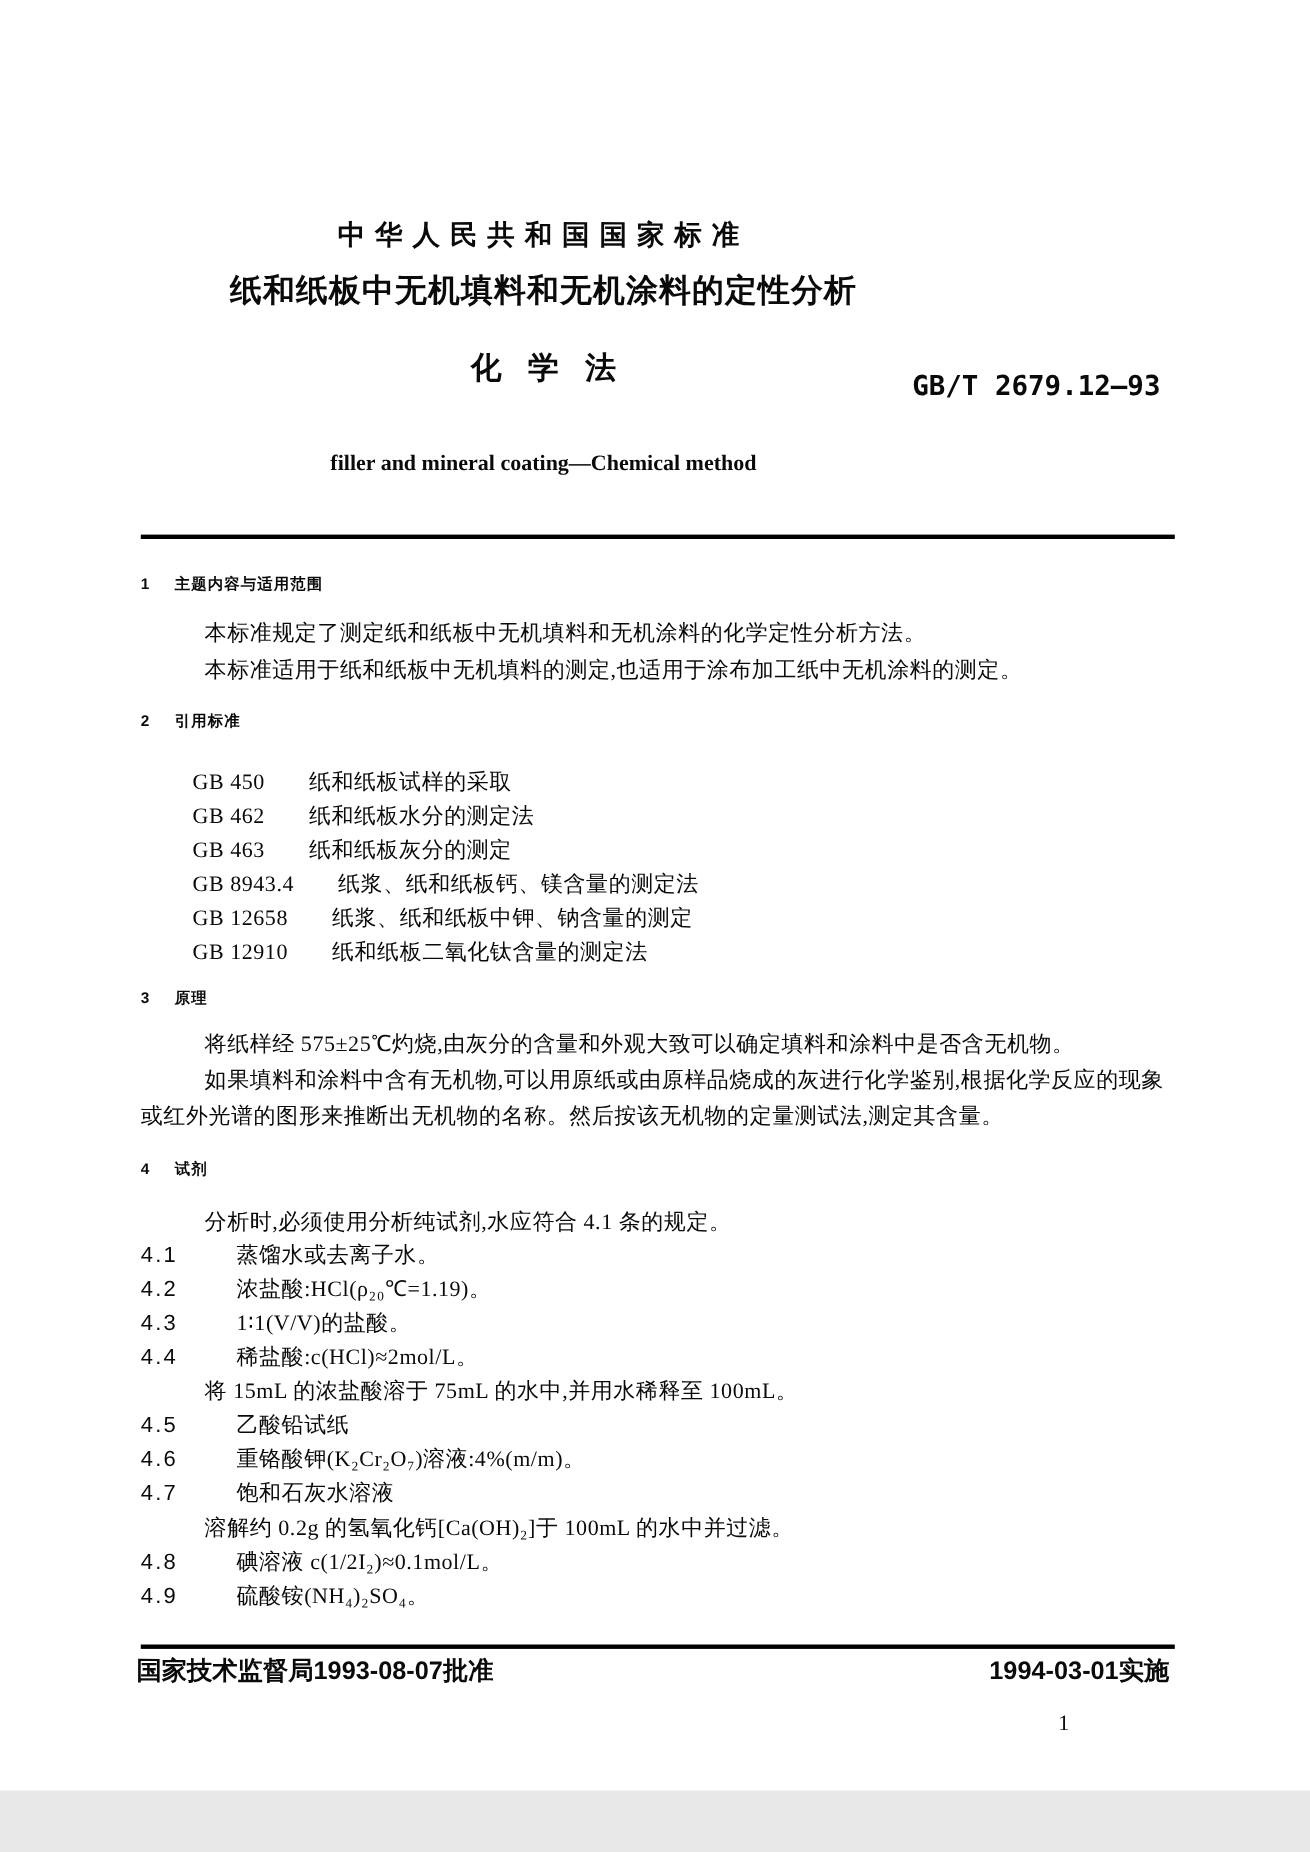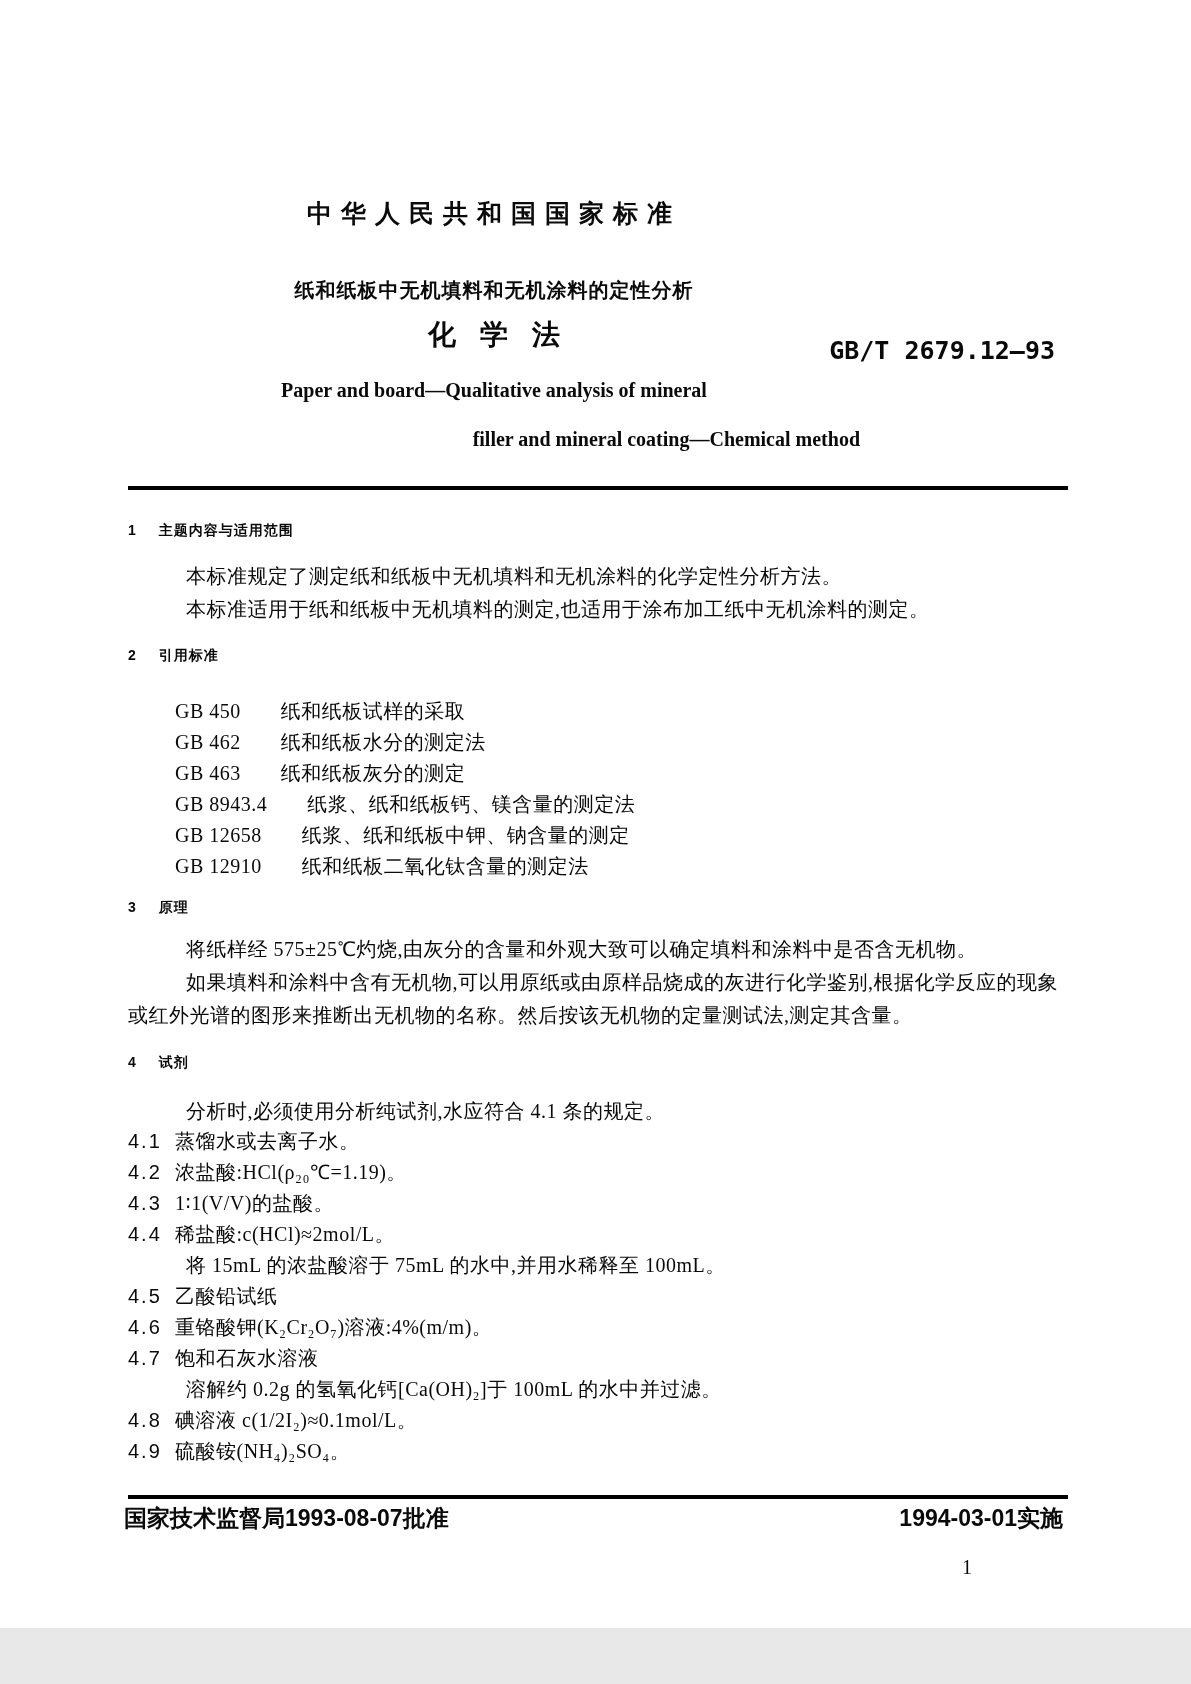--- a/index.html
+++ b/index.html
@@ -22,22 +22,22 @@
     text-align: center;
   }
   .std-label {
     top: 197px;
     font-size: 25px;
     font-weight: 700;
     letter-spacing: 9px;
     font-family: "Liberation Sans", sans-serif;
   }
   .title-cn {
-    top: 277px;
-    font-size: 20px;
+    top: 245px;
+    font-size: 29px;
     font-weight: 700;
     letter-spacing: 1px;
     font-family: "Liberation Sans", sans-serif;
   }
   .title-sub {
     top: 316px;
     font-size: 28px;
     font-weight: 700;
     letter-spacing: 24px;
     text-indent: 24px;
@@ -46,21 +46,21 @@
   .std-no {
     position: absolute;
     top: 336px;
     right: 136px;
     font-size: 25px;
     font-weight: 700;
     font-family: "DejaVu Sans Mono", monospace;
     letter-spacing: 0px;
   }
   .title-en1 { top: 379px; font-size: 20px; font-weight: 700; }
-  .title-en2 { top: 428px; font-size: 20px; font-weight: 700; text-align: right; }
+  .title-en2 { top: 410px; font-size: 20px; font-weight: 700; }
 
   .rule {
     position: absolute;
     left: 128px;
     width: 940px;
     height: 4px;
     background: #000;
   }
   .rule-top { top: 486px; }
   .rule-bottom { top: 1495px; }
@@ -89,21 +89,21 @@
   .p-first { margin-top: 13px; }
   .h2 { margin-top: 13px; }
   .ref-list { margin-top: 24px; padding-left: 47px; }
   .ref-row { line-height: 31px; white-space: nowrap; }
   .ref-code { margin-right: 40px; }
   .h3 { margin-top: 9px; }
   .p3a { margin-top: 9px; }
   .h4 { margin-top: 14px; }
   .p4intro { margin-top: 17px; line-height: 30px; }
   .items { margin-top: 0; }
-  .item { display: flex; line-height: 31px; }
+  .item { display: flex; line-height: 31px; gap: 40px; }
   .item-no {
     flex: none;
     width: 47px;
     letter-spacing: 2px;
     font-family: "Liberation Sans", sans-serif;
   }
   .item-text { flex: auto; }
   .note { margin: 0; line-height: 31px; text-indent: 0; padding-left: 58px; }
 
   
@@ -127,21 +127,20 @@
 </style>
 </head>
 <body>
 
 <div class="page">
 
   <div class="hdr-col std-label">中华人民共和国国家标准</div>
   <div class="hdr-col title-cn">纸和纸板中无机填料和无机涂料的定性分析</div>
   <div class="hdr-col title-sub">化学法</div>
   <div class="std-no">GB/T 2679.12—93</div>
-  <div class="hdr-col title-en1">Paper and board—Qualitative analysis of mineral</div>
   <div class="hdr-col title-en2">filler and mineral coating—Chemical method</div>
 
   <div class="rule rule-top"></div>
 
   <div class="main">
 
     <h2 class="sec-h h1"><span class="sec-no">1</span><span>主题内容与适用范围</span></h2>
     <p class="p p-first">本标准规定了测定纸和纸板中无机填料和无机涂料的化学定性分析方法。</p>
     <p class="p">本标准适用于纸和纸板中无机填料的测定,也适用于涂布加工纸中无机涂料的测定。</p>
 

